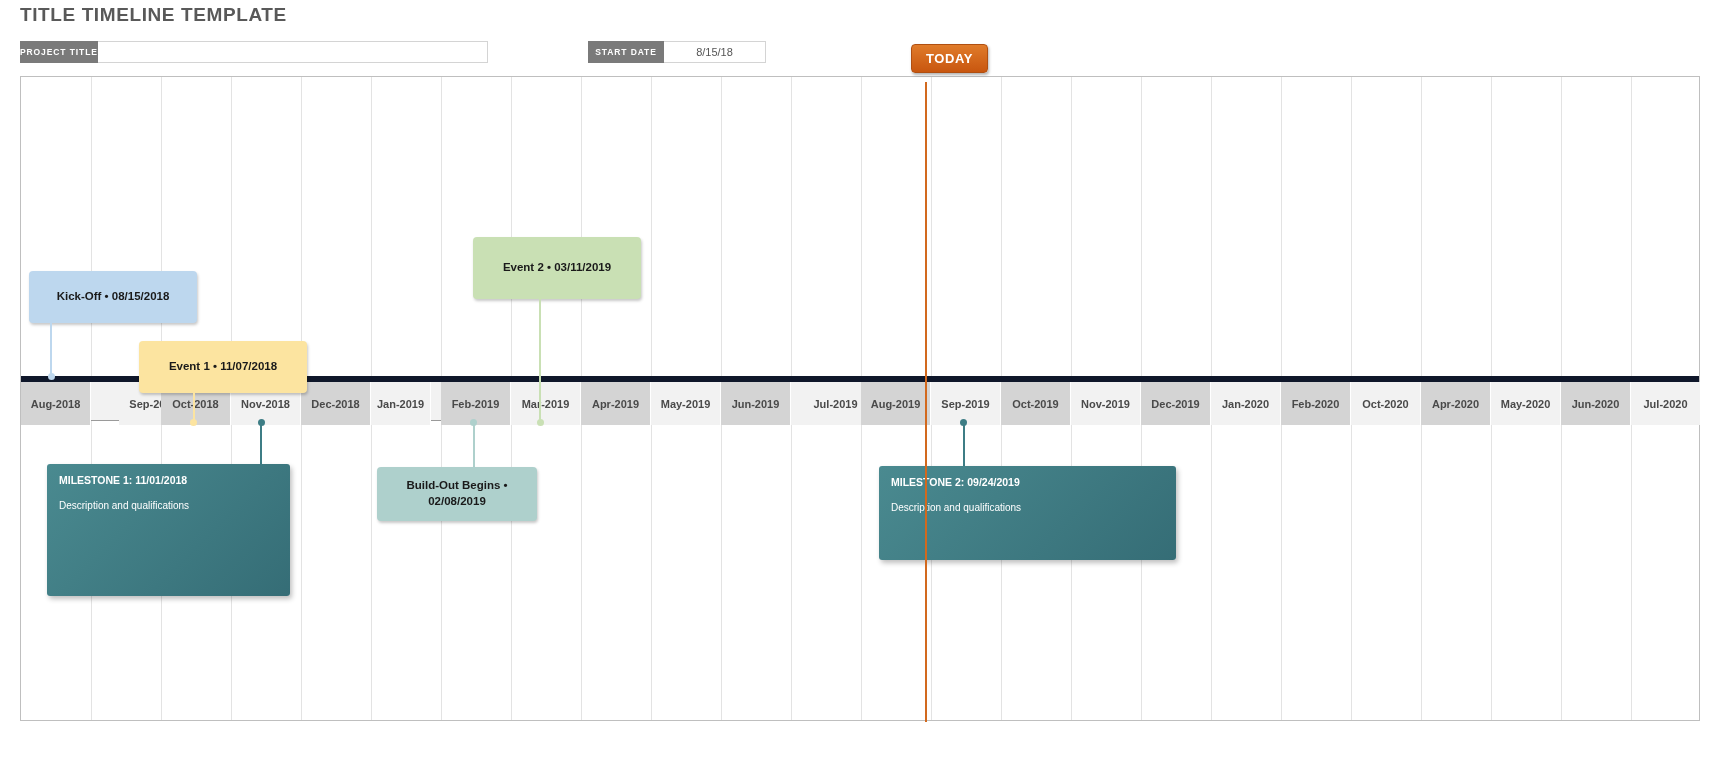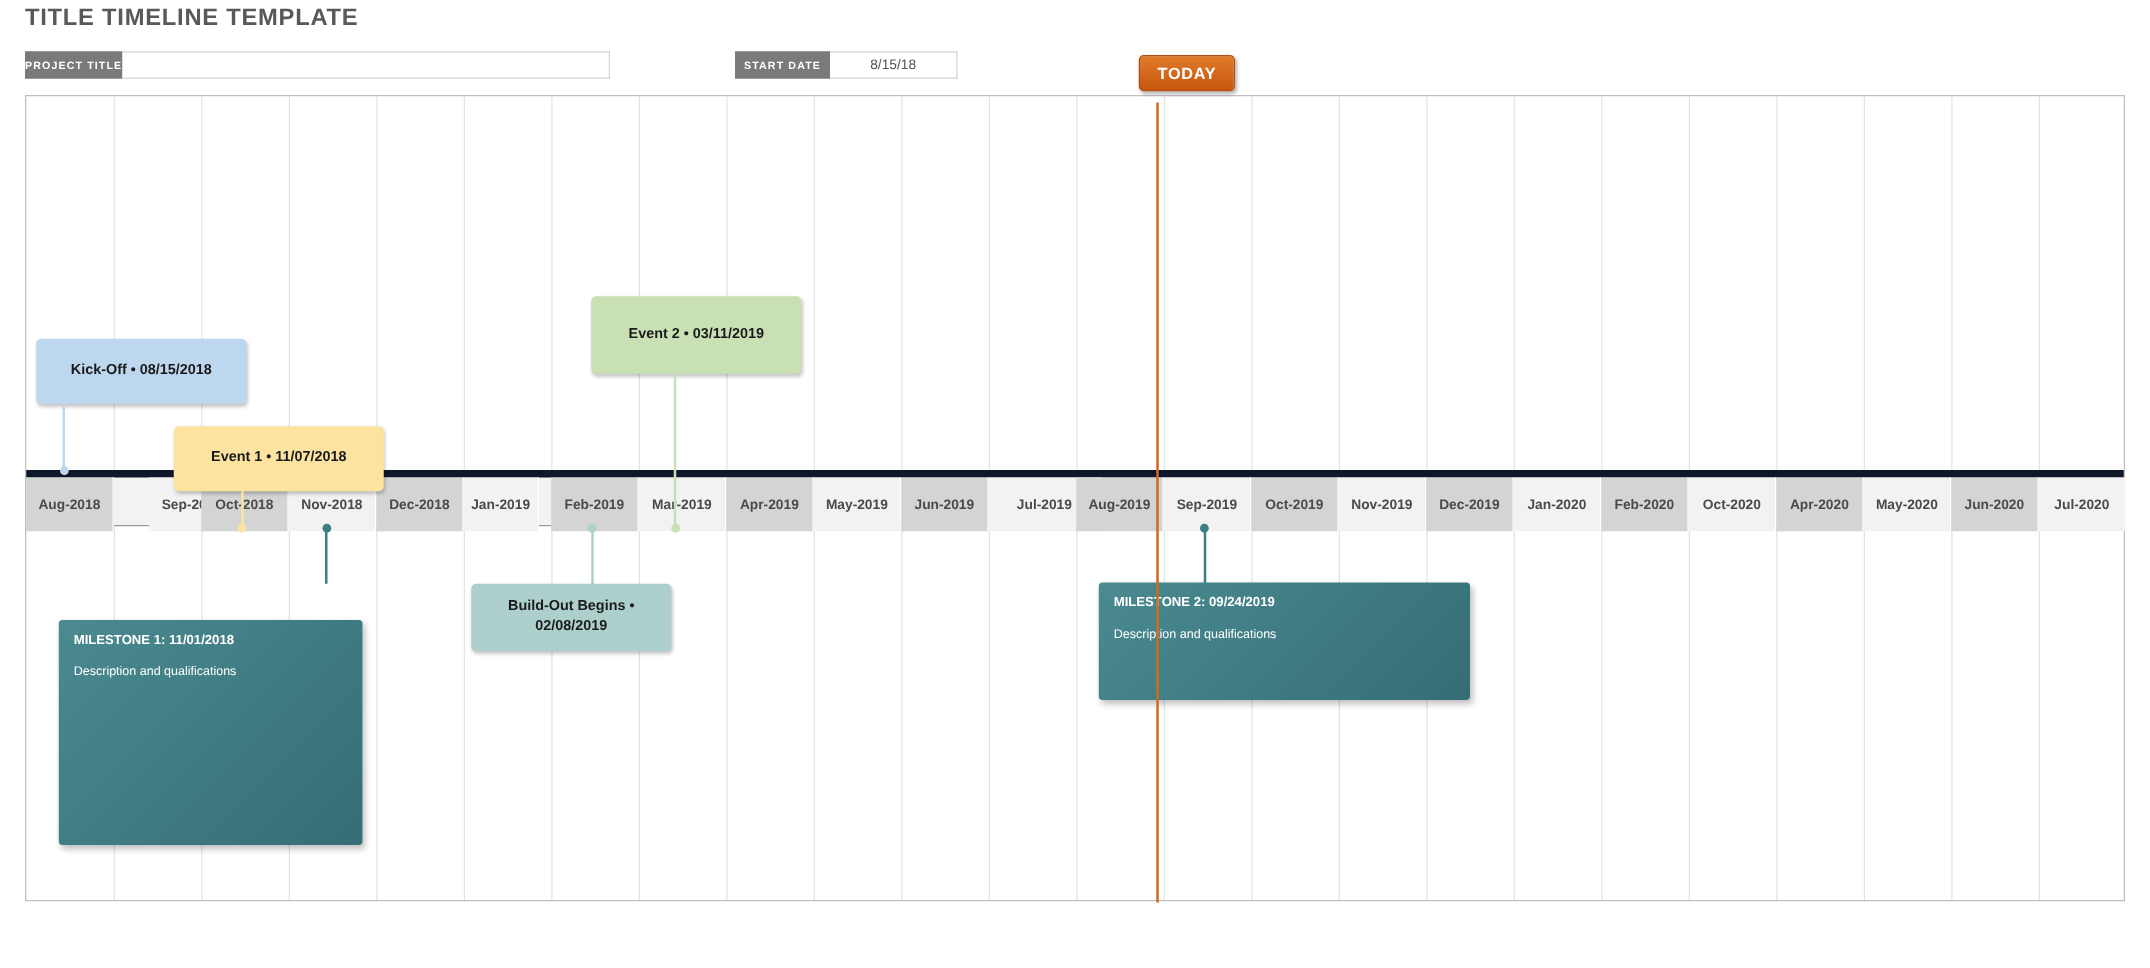--- a/index.html
+++ b/index.html
@@ -228,21 +228,21 @@
         <div class="leader" style="left: 29.4px; top: 246px; height: 54px; background: rgb(189, 215, 238);"></div>
         <div class="leaderdot" style="left: 26.9px; top: 296px; background: rgb(189, 215, 238);"></div>
         <div class="callout" style="left: 118px; top: 264px; width: 168px; height: 52px; background: rgb(252, 228, 160); color: rgb(26, 26, 26);">Event 1 • 11/07/2018</div>
         <div class="leader" style="left: 171.5px; top: 316px; height: 30px; background: rgb(252, 228, 160);"></div>
         <div class="leaderdot" style="left: 169px; top: 342px; background: rgb(252, 228, 160);"></div>
         <div class="callout" style="left: 452px; top: 160px; width: 168px; height: 62px; background: rgb(201, 224, 180); color: rgb(26, 26, 26);">Event 2 • 03/11/2019</div>
         <div class="leader" style="left: 518px; top: 222px; height: 124px; background: rgb(201, 224, 180);"></div>
         <div class="leaderdot" style="left: 515.5px; top: 342px; background: rgb(201, 224, 180);"></div>
         <div class="leader" style="left: 239.4px; top: 344px; height: 46px; background: rgb(61, 125, 133);"></div>
         <div class="leaderdot" style="left: 236.9px; top: 342px; background: rgb(61, 125, 133);"></div>
-        <div class="ms-box" style="left: 26px; top: 387px; width: 243px; height: 180px; background: linear-gradient(135deg, rgb(74, 138, 144), rgb(53, 109, 118)); margin-top: 32px;">
+        <div class="ms-box" style="left: 26px; top: 387px; width: 243px; height: 132px; background: linear-gradient(135deg, rgb(74, 138, 144), rgb(53, 109, 118));">
           <div class="ms-title">MILESTONE 1: 11/01/2018</div>
           <div class="ms-desc">Description and qualifications</div>
         </div>
         <div class="leader" style="left: 451.5px; top: 344px; height: 48px; background: rgb(174, 208, 204);"></div>
         <div class="leaderdot" style="left: 449px; top: 342px; background: rgb(174, 208, 204);"></div>
         <div class="callout" style="left: 356px; top: 390px; width: 160px; height: 54px; background: rgb(174, 208, 204); color: rgb(26, 26, 26);">Build-Out Begins • 02/08/2019</div>
         <div class="leader" style="left: 941.5px; top: 344px; height: 48px; background: rgb(61, 125, 133);"></div>
         <div class="leaderdot" style="left: 939px; top: 342px; background: rgb(61, 125, 133);"></div>
         <div class="ms-box" style="left: 858px; top: 389px; width: 297px; height: 94px; background: linear-gradient(135deg, rgb(74, 138, 144), rgb(53, 109, 118));">
           <div class="ms-title">MILESTONE 2: 09/24/2019</div>

